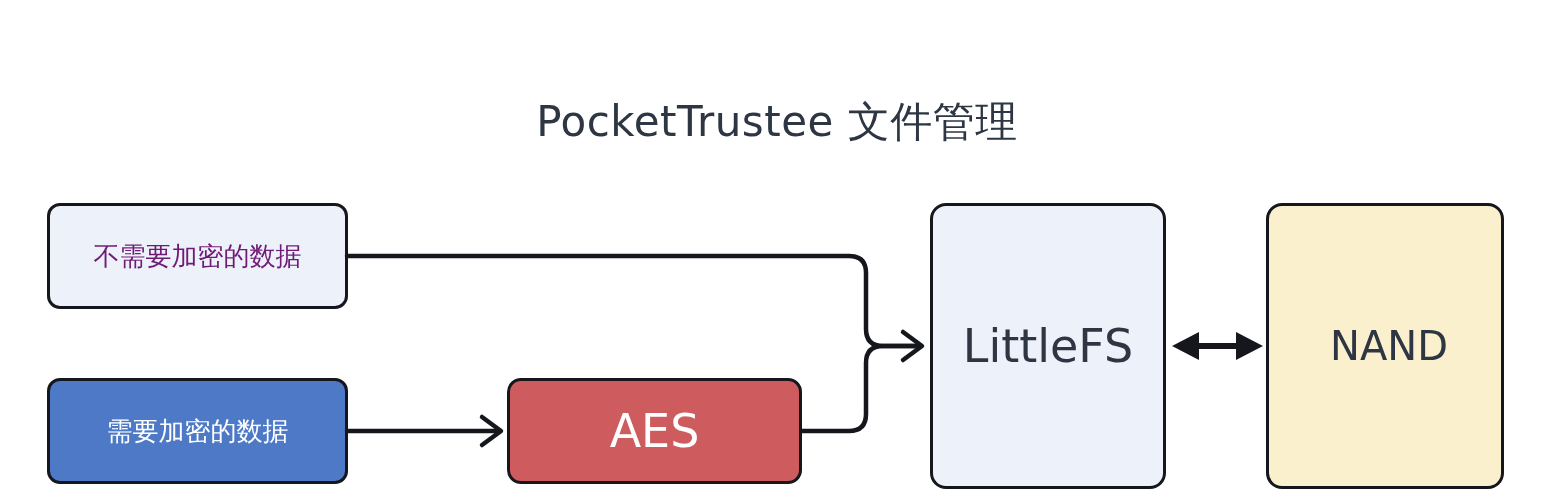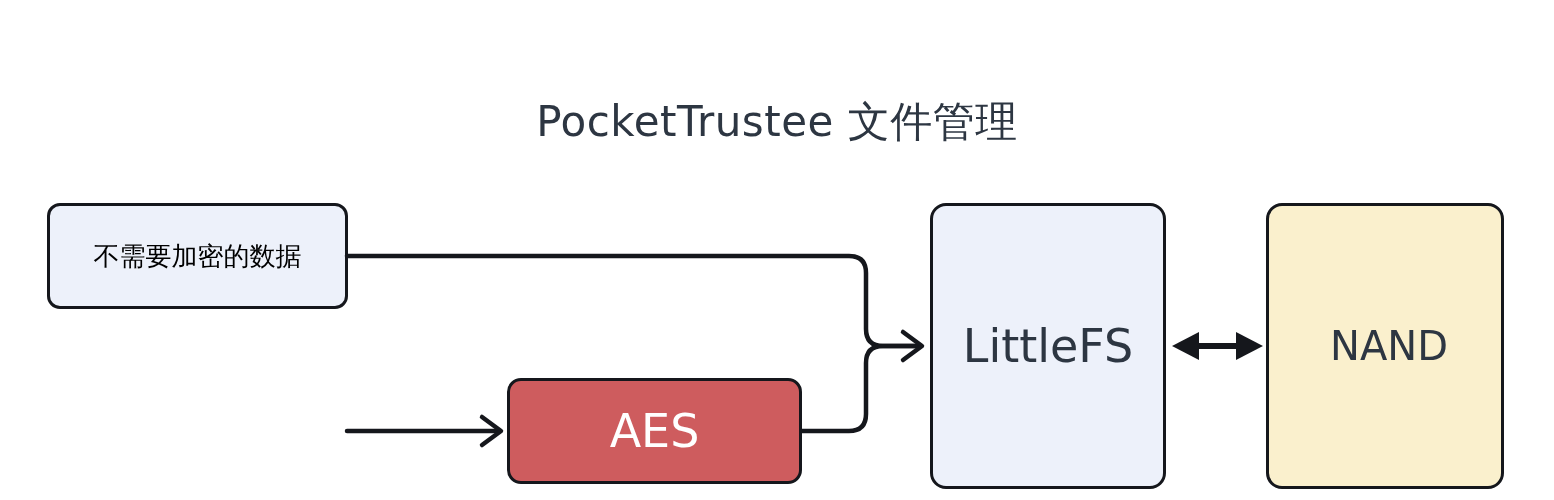--- a/index.html
+++ b/index.html
@@ -21,21 +21,21 @@
 
   .node {
     position: absolute;
     display: flex; align-items: center; justify-content: center;
     border: 3.5px solid #15171c;
     border-radius: 13px;
     text-align: center;
   }
   .node .node-label { display: block; }
 
-  .node-plain    { left: 47px;  top: 167px; width: 301px; height: 106px; background: #edf1fa; font-size: 26px; font-weight: 500; color: #000000; }
+  .node-plain    { left: 47px;  top: 167px; width: 301px; height: 106px; background: #edf1fa; font-size: 26px; font-weight: 500; color: #701a75; }
   .node-encrypted{ left: 47px;  top: 342px; width: 301px; height: 106px; background: #4e79c6; font-size: 26px; font-weight: 500; color: #ffffff; }
   .node-aes      { left: 507px; top: 342px; width: 295px; height: 106px; background: #ce5c5e; font-size: 46px; font-weight: 500; color: #ffffff; border-radius: 14px; justify-content: center; }
   .node-littlefs { left: 930px; top: 167px; width: 236px; height: 286px; background: #edf1fa; font-size: 46px; font-weight: 500; color: #2d3642; border-radius: 16px; }
   .node-nand     { left: 1266px;top: 167px; width: 238px; height: 286px; background: #faf0cd; font-size: 40px; font-weight: 500; color: #2d3642; border-radius: 16px; line-height: 1.6; padding-left: 8px; }
   .node-nand .node-label { display: block; }
 
   .connector-layer {
     position: absolute; left: 0; top: 0; width: 1554px; height: 500px;
     pointer-events: none;
   }
@@ -54,20 +54,23 @@
 <body>
 
 <div class="canvas">
 
   <div class="diagram-title">PocketTrustee 文件管理</div>
 
   <div class="node node-plain">
     <span class="node-label">不需要加密的数据</span>
   </div>
 
+  <div class="node node-encrypted">
+    <span class="node-label">需要加密的数据</span>
+  </div>
 
   <div class="node node-aes">
     <span class="node-label">AES</span>
   </div>
 
   <div class="node node-littlefs">
     <span class="node-label">LittleFS</span>
   </div>
 
   <div class="node node-nand">

